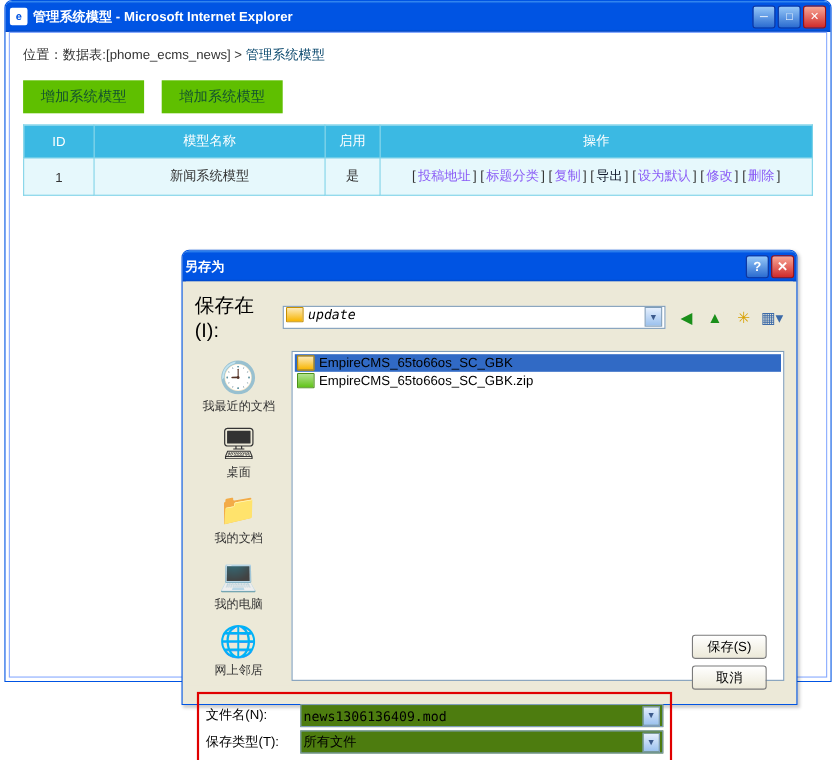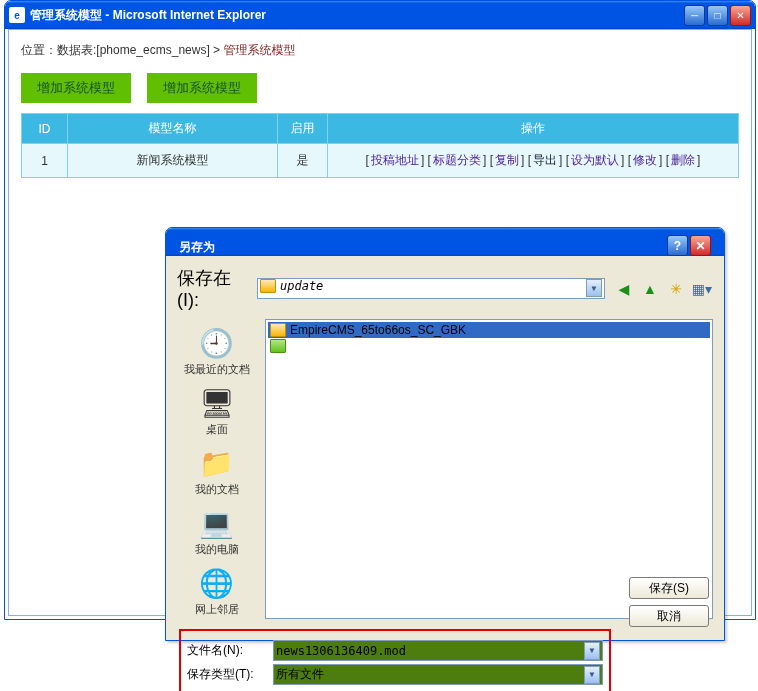--- a/index.html
+++ b/index.html
@@ -10,34 +10,34 @@
 .ie-titlebar { height: 28px; background: linear-gradient(to bottom, #3a8df0 0%, #0054e3 8%, #0054e3 92%, #0044c0 100%); border-radius: 6px 6px 0 0; display: flex; align-items: center; padding: 0 4px; color: #fff; }
 .ie-titlebar .ie-icon { width: 16px; height: 16px; margin-right: 5px; background: #fff; border-radius: 2px; display: flex; align-items: center; justify-content: center; font-size: 10px; color: #0054e3; font-weight: bold; }
 .ie-titlebar .title-text { flex: 1; font-size: 12px; font-weight: bold; }
 .ie-titlebar .win-btns { display: flex; gap: 2px; }
 .win-btn { width: 21px; height: 21px; background: linear-gradient(to bottom, #96c8f8, #2a6bd0); border: 1px solid #11369c; border-radius: 3px; color: #fff; display: flex; align-items: center; justify-content: center; font-size: 10px; cursor: pointer; }
 .win-btn.close { background: linear-gradient(to bottom, #f8a896, #d02a2a); border-color: #9c1111; }
 
 .ie-content { position: absolute; top: 28px; left: 3px; right: 3px; bottom: 3px; background: #fff; border: 1px solid #88aaff; padding: 12px; }
 
 .breadcrumb { font-size: 12px; color: #333; margin-bottom: 14px; }
-.breadcrumb a { color: #7f1d1d; text-decoration: none; }
+.breadcrumb a { color: #0c4a6e; text-decoration: none; }
 
 .btn-row { display: flex; gap: 16px; margin-bottom: 10px; }
 .green-btn { background: #5fbf00; color: #14532d; padding: 6px 16px; font-size: 13px; cursor: pointer; border:none; }
 
 .tbl { width: 100%; border-collapse: collapse; border: 1px solid #7fd3e8; }
 .tbl th { background: #3bb9e3; color: #fff; font-weight: normal; padding: 6px 4px; border: 1px solid #7fd3e8; font-size: 12px; text-align:center;}
 .tbl td { background: #e6f8fc; padding: 8px 4px; border: 1px solid #7fd3e8; text-align: center; font-size: 12px; color: #333; }
-.tbl td a { color: #4c1d95; text-decoration: none; margin: 0 2px; }
+.tbl td a { color: #8b5cf6; text-decoration: none; margin: 0 2px; }
 .tbl td a.hl { color: #0f172a; }
 
 
 .dlg { position: absolute; left: 165px; top: 227px; width: 560px; height: 414px; border: 1px solid #0054e3; border-radius: 7px 7px 0 0; background: #ece9d8; box-shadow: 2px 2px 3px rgba(0,0,0,.2); }
-.dlg-titlebar { height: 28px; background: linear-gradient(to bottom, #3a8df0 0%, #0054e3 8%, #0054e3 92%, #0044c0 100%); border-radius: 6px 6px 0 0; display: flex; align-items: flex-end; padding: 0 13px; color: #fff; }
+.dlg-titlebar { height: 28px; background: linear-gradient(to bottom, #3a8df0 0%, #0054e3 8%, #0054e3 92%, #0044c0 100%); border-radius: 6px 6px 0 0; display: flex; align-items: center; padding: 0 2px; color: #fff; }
 .dlg-titlebar .dlg-title { flex: 1; font-weight: bold; font-size: 12px; }
 .dlg-titlebar .dlg-btns { display: flex; gap: 2px; }
 .dlg-hbtn { width: 21px; height: 21px; background: linear-gradient(to bottom, #96c8f8, #2a6bd0); border: 1px solid #11369c; border-radius: 3px; color: #fff; display: flex; align-items: center; justify-content: center; font-size: 12px; cursor: pointer; font-weight:bold;}
 .dlg-hbtn.close { background: linear-gradient(to bottom, #f8a896, #d02a2a); border-color: #9c1111; }
 
 .dlg-body { position: absolute; top: 28px; left: 3px; right: 3px; bottom: 3px; background: #ece9d8; display: flex; flex-direction: column; }
 
 .dlg-toprow { display: flex; align-items: center; padding: 10px 8px 8px 8px; gap: 8px; }
 .dlg-toprow label { font-size: 18px; width: 72px; }
 .folder-select { flex: 1; display: flex; align-items: flex-start; background: #fff; border: 1px solid #7f9db9; height: 21px; padding: 0 2px; font-family: monospace; font-size: 12px; font-style: italic; }
@@ -61,21 +61,21 @@
 
 .dlg-bottom { padding: 6px 10px 10px 10px; }
 .redbox { border: 2px solid #e00000; padding: 6px 6px; }
 .field-row { display: flex; align-items: center; margin: 3px 0; gap: 8px; }
 .field-row label { width: 78px; font-size: 12px; }
 .combo { flex: 1; display: flex; background: #4d7c0f; border: 1px solid #7f9db9; height: 21px; align-items: center; padding: 0 2px; font-family: monospace; font-size: 12px; }
 .combo .cval { flex: 1; }
 .combo .cdd { width: 16px; height: 18px; background: linear-gradient(#e5effd,#9bc1ee); border: 1px solid #7f9db9; display: flex; align-items: center; justify-content: center; font-size: 8px; color: #3c5a8c; cursor:pointer; }
 
 .dlg-actions { position: absolute; right: 12px; bottom: 10px; width: 80px; display:flex; flex-direction:column; gap:6px; }
-.xp-btn { display: block; width: 80px; height: 22px; background: linear-gradient(#fff,#ece9d8); border: 1px solid #7b7b7b; border-radius: 3px; font-size: 12px; cursor: pointer; }
+.xp-btn { display: block; width: 68px; height: 22px; background: linear-gradient(#fff,#ece9d8); border: 1px solid #7b7b7b; border-radius: 3px; font-size: 12px; cursor: pointer; }
 </style>
 </head>
 <body>
 
 <div class="ie-window">
   <div class="ie-titlebar">
     <div class="ie-icon">e</div>
     <div class="title-text">管理系统模型 - Microsoft Internet Explorer</div>
     <div class="win-btns">
       <div class="win-btn">─</div>
@@ -87,21 +87,21 @@
     <div class="breadcrumb">
       <span>位置：数据表:[phome_ecms_news] &gt; </span><a href="#">管理系统模型</a>
     </div>
     <div class="btn-row">
       <button class="green-btn">增加系统模型</button>
       <button class="green-btn">增加系统模型</button>
     </div>
     <table class="tbl">
       <thead>
         <tr>
-          <th style="width:46px">ID</th>
+          <th style="width:64px">ID</th>
           <th style="width:210px">模型名称</th>
           <th style="width:50px">启用</th>
           <th>操作</th>
         </tr>
       </thead>
       <tbody>
         <tr>
           <td>1</td>
           <td>新闻系统模型</td>
           <td>是</td>
@@ -167,20 +167,21 @@
           <span>网上邻居</span>
         </div>
       </div>
       <div class="file-pane">
         <div class="file-item selected">
           <span class="fico2 fico-folder"></span>
           <span>EmpireCMS_65to66os_SC_GBK</span>
         </div>
         <div class="file-item">
           <span class="fico2 fico-zip"></span>
+          <span>EmpireCMS_65to66os_SC_GBK.zip</span>
         </div>
       </div>
     </div>
 
     <div class="dlg-bottom">
       <div class="redbox" style="margin-right:100px;">
         <div class="field-row">
           <label>文件名(N):</label>
           <div class="combo">
             <span class="cval">news1306136409.mod</span>

